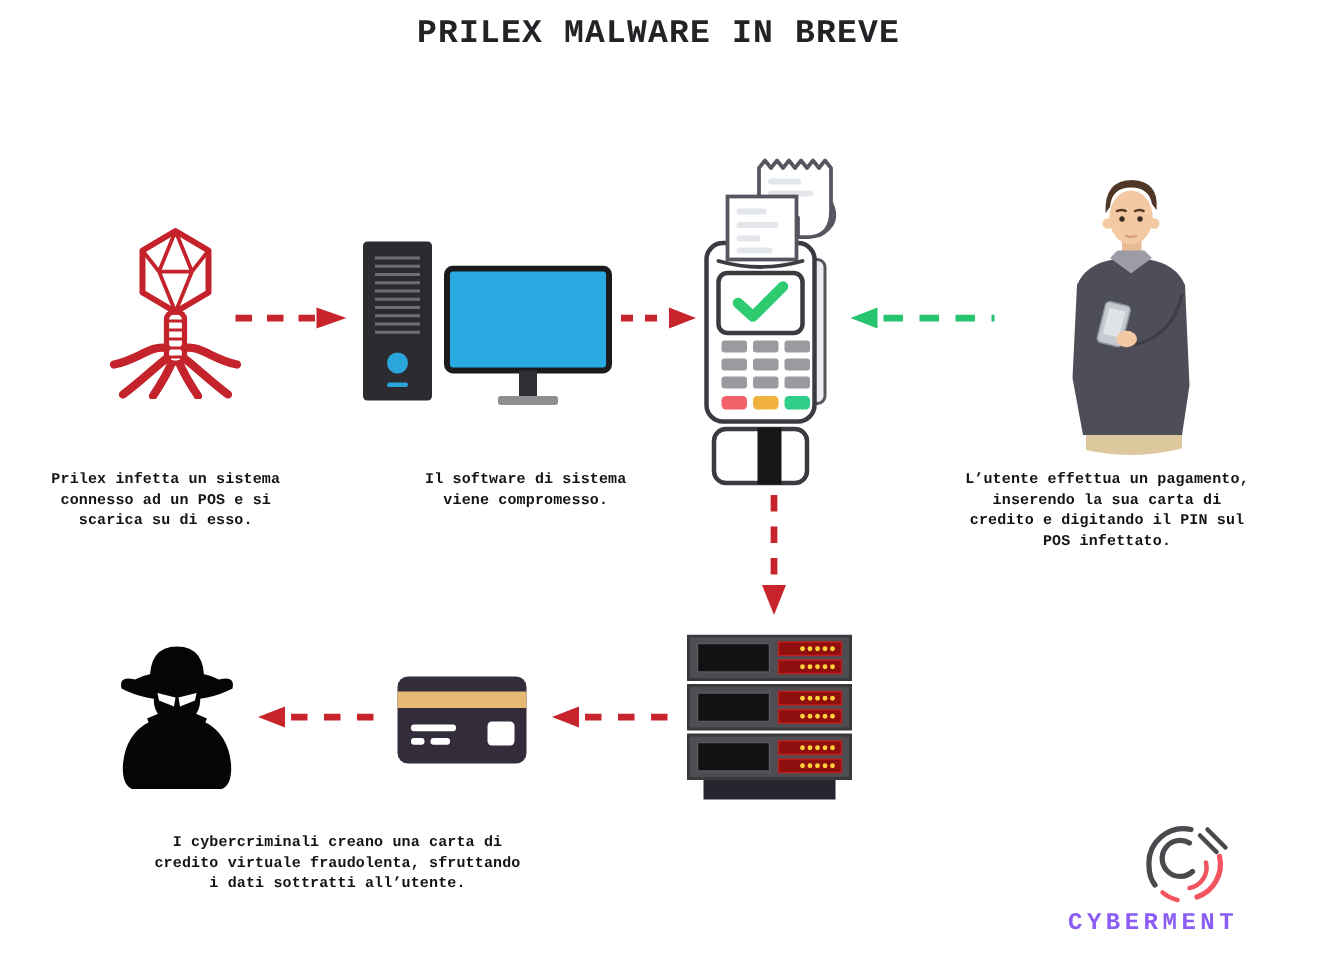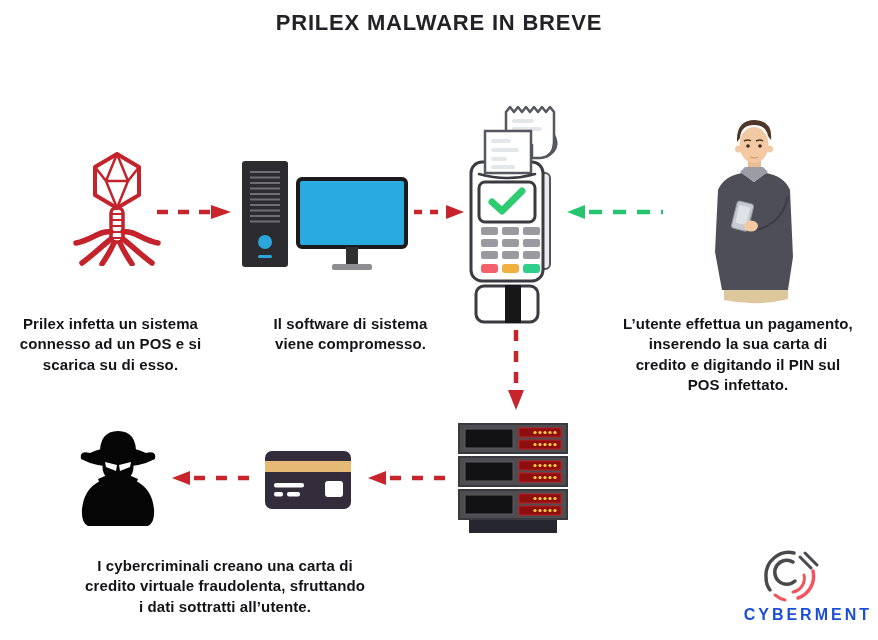--- a/index.html
+++ b/index.html
@@ -1,31 +1,31 @@
 <!DOCTYPE html>
 <html><head>
 <meta charset="utf-8">
 <style>
   html,body{margin:0;padding:0;background:#ffffff;}
   .canvas{
     position:relative;width:878px;height:640px;background:#ffffff;
-    font-family:Liberation Sans, sans-serif;overflow:hidden;
+    font-family:Liberation Mono, monospace;overflow:hidden;
   }
   .title{
     position:absolute;top:10px;left:0;width:100%;text-align:center;
     font-size:22px;font-weight:800;letter-spacing:.8px;color:#232327;
   }
   .caption{
     position:absolute;text-align:center;white-space:pre-line;
-    font-size:15px;line-height:1.36;font-weight:700;color:#141417;letter-spacing:.1px;
+    font-size:10px;line-height:1.36;font-weight:700;color:#141417;letter-spacing:.1px;
   }
   .abs{position:absolute;}
   .logo-word{
-    position:absolute;left:712px;top:606px;width:160px;text-align:right;
-    font-size:16px;font-weight:800;letter-spacing:3px;color:#1d4ed8;
+    position:absolute;left:712px;top:606px;width:160px;text-align:left;
+    font-size:16px;font-weight:800;letter-spacing:3px;color:#8b5cf6;
   }
 </style>
 </head>
 <body>
 
 <div class="canvas">
 
   <div class="title">PRILEX MALWARE IN BREVE</div>
 
   <svg class="abs" style="left:66px;top:150px" width="102" height="116" viewBox="0 0 102 116">

